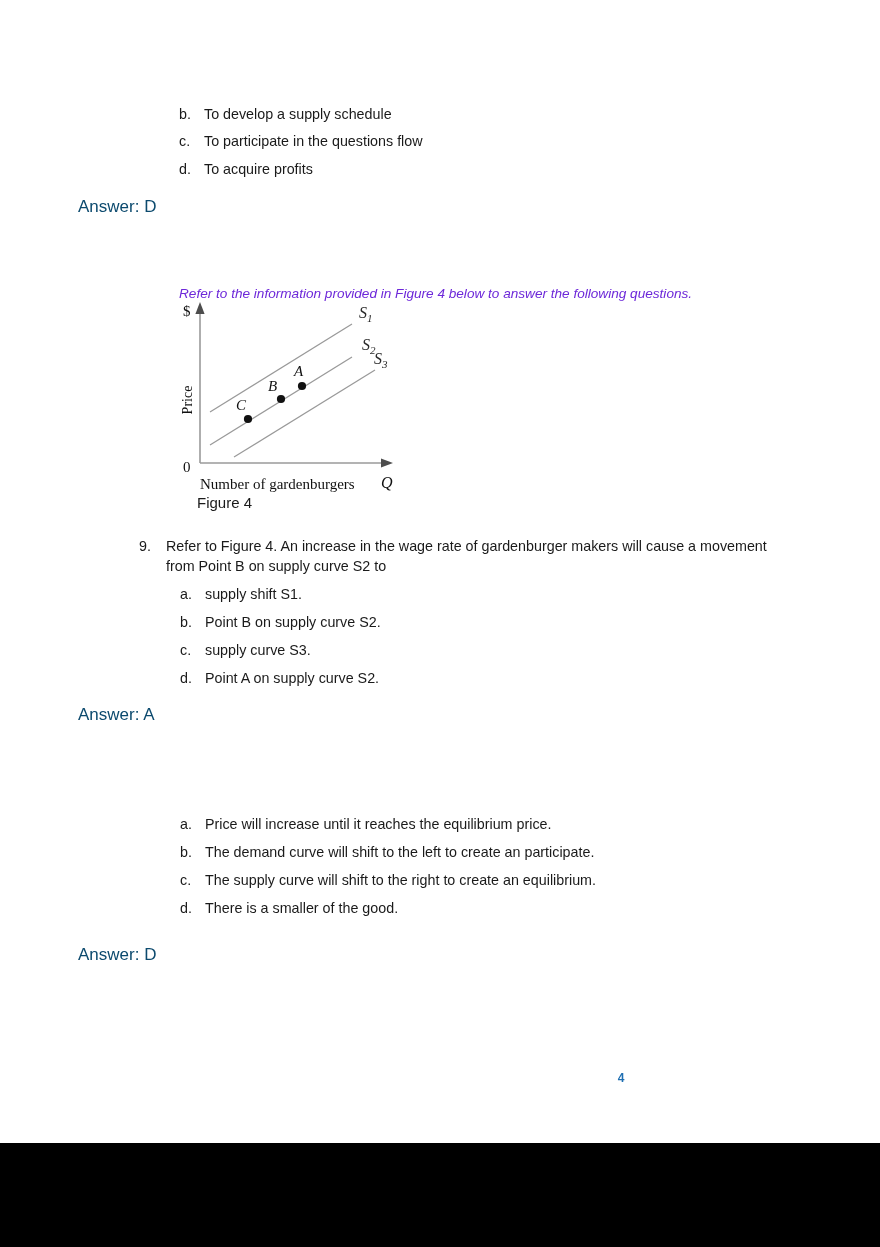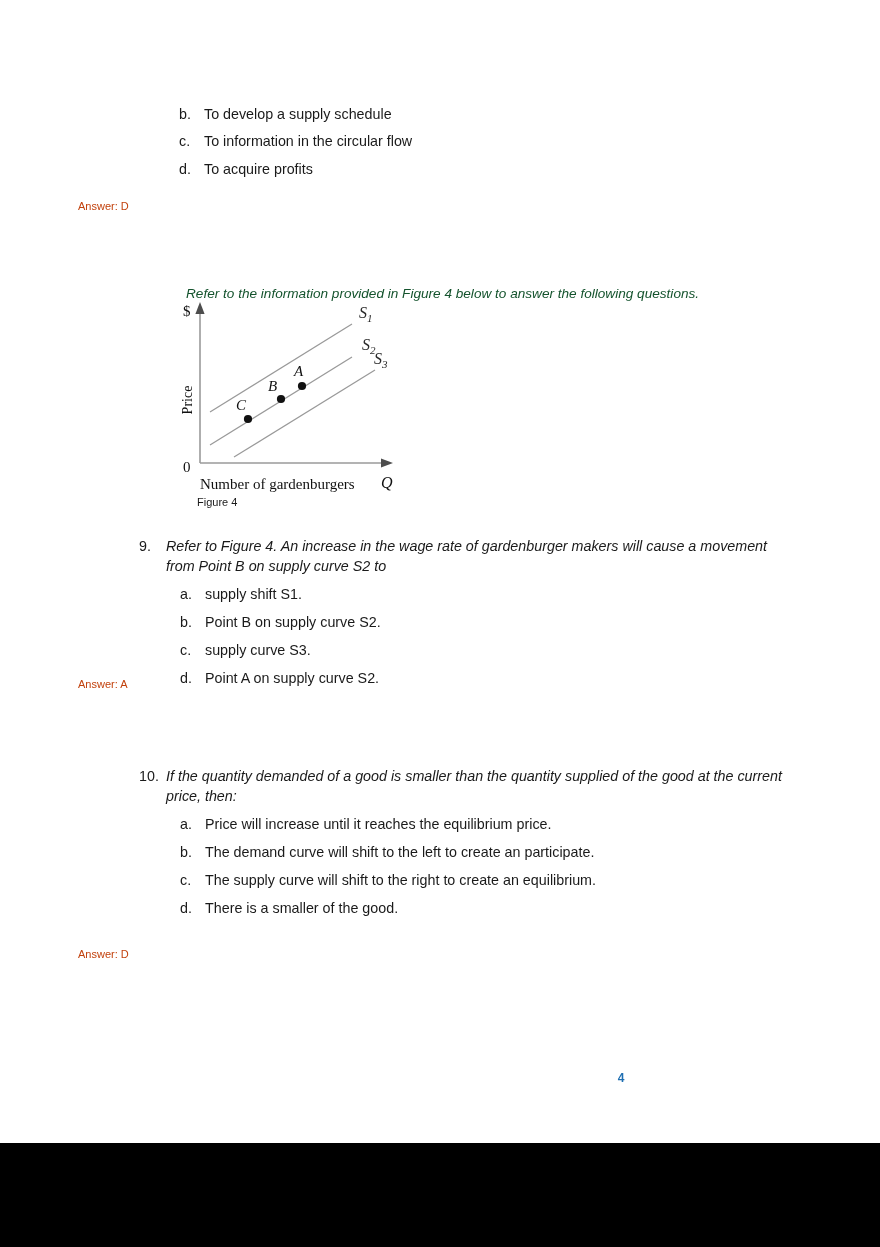--- a/index.html
+++ b/index.html
@@ -27,62 +27,61 @@
   }
   .opt-letter {
     width: 25px;
     flex: 0 0 25px;
   }
   .opt-text { flex: 0 0 auto; }
 
   .answer-line {
     position: absolute;
     left: 78px;
-    font-size: 11px;
+    font-size: 17px;
     line-height: 17px;
-    color: #c2410c;
+    color: #0c4a6e;
     white-space: nowrap;
   }
 
   .fig-intro {
     position: absolute;
     left: 179px;
     top: 285px;
     font-size: 13.6px;
     font-style: italic;
     line-height: 18px;
-    color: #14532d;
-    white-space: nowrap;
-    margin-left: 7px;
+    color: #6d28d9;
+    white-space: nowrap;
   }
 
   .fig-caption {
     position: absolute;
     left: 197px;
     top: 494px;
-    font-size: 11px;
+    font-size: 15px;
     line-height: 17px;
     color: #1a1a1a;
     white-space: nowrap;
   }
 
   
   .question {
     position: absolute;
     display: flex;
     font-size: 14.3px;
     line-height: 19.5px;
     color: #1a1a1a;
   }
   .q-num {
     flex: 0 0 auto;
     width: 27px;
     text-align: left;
   }
-  .q-body { flex: 1 1 auto; font-style: italic; }
+  .q-body { flex: 1 1 auto; }
 
   
   .figure-wrap {
     position: absolute;
     left: 176px;
     top: 300px;
     width: 235px;
     height: 195px;
   }
   .figure-wrap svg { display: block; }
@@ -114,21 +113,21 @@
 <body>
 
 <div class="page">
 
   <div class="opt-row" style="left:179px; top:105px;">
     <span class="opt-letter">b.</span>
     <span class="opt-text">To develop a supply schedule</span>
   </div>
   <div class="opt-row" style="left:179px; top:132px;">
     <span class="opt-letter">c.</span>
-    <span class="opt-text">To information in the circular flow</span>
+    <span class="opt-text">To participate in the questions flow</span>
   </div>
   <div class="opt-row" style="left:179px; top:160px;">
     <span class="opt-letter">d.</span>
     <span class="opt-text">To acquire profits</span>
   </div>
 
   <div class="answer-line" style="top:198px;">Answer: D</div>
 
   <div class="fig-intro">Refer to the information provided in Figure 4 below to answer the following questions.</div>
 
@@ -195,29 +194,22 @@
   </div>
   <div class="opt-row" style="left:180px; top:641px;">
     <span class="opt-letter">c.</span>
     <span class="opt-text">supply curve S3.</span>
   </div>
   <div class="opt-row" style="left:180px; top:669px;">
     <span class="opt-letter">d.</span>
     <span class="opt-text">Point A on supply curve S2.</span>
   </div>
 
-  <div class="answer-line" style="top:676px;">Answer: A</div>
-
-  <div class="question" style="left:139px; top:767px; width:672px;">
-    <span class="q-num">10.</span>
-    <span class="q-body">
-      <span>If the quantity demanded of a good is smaller than the quantity supplied of the good at the current</span>
-      <span>price, then:</span>
-    </span>
-  </div>
+  <div class="answer-line" style="top:706px;">Answer: A</div>
+
 
   <div class="opt-row" style="left:180px; top:815px;">
     <span class="opt-letter">a.</span>
     <span class="opt-text">Price will increase until it reaches the equilibrium price.</span>
   </div>
   <div class="opt-row" style="left:180px; top:843px;">
     <span class="opt-letter">b.</span>
     <span class="opt-text">The demand curve will shift to the left to create an participate.</span>
   </div>
   <div class="opt-row" style="left:180px; top:871px;">

